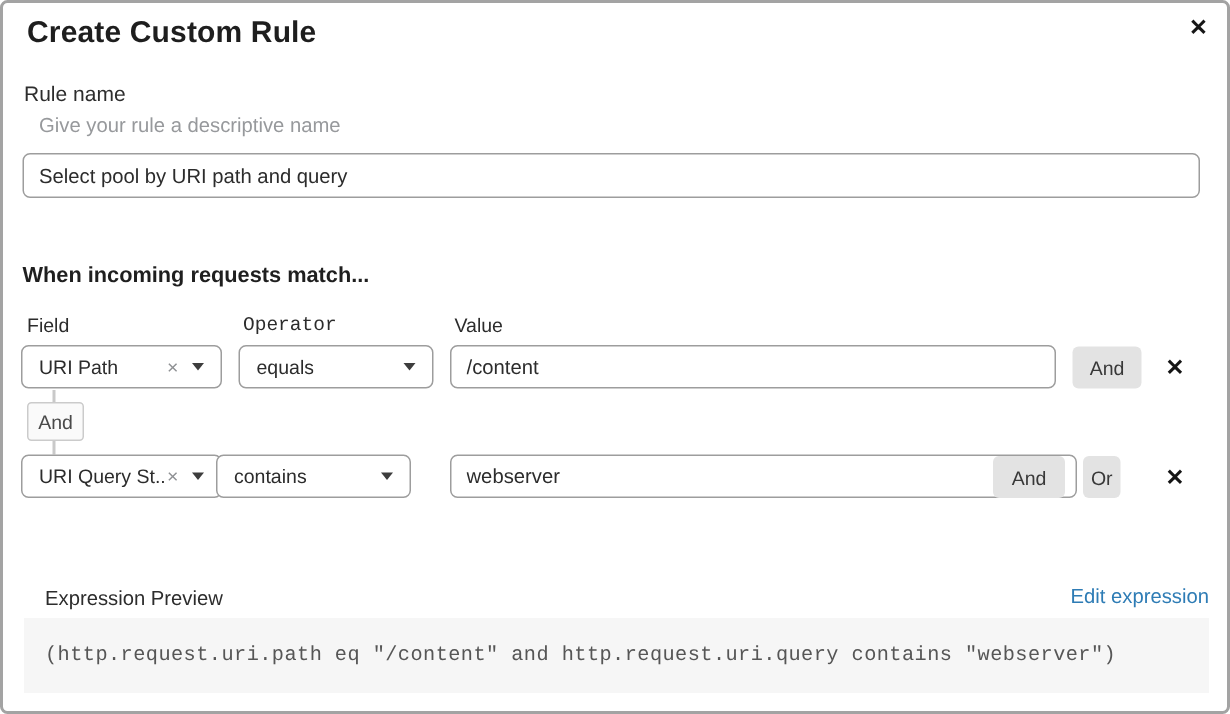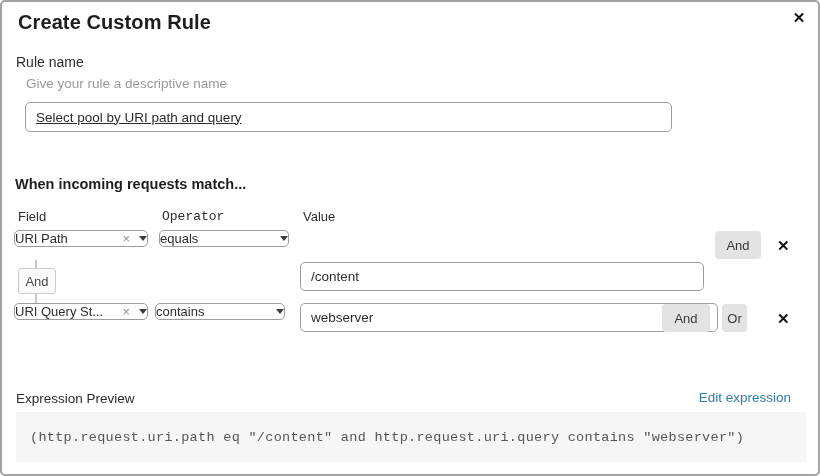--- a/index.html
+++ b/index.html
@@ -43,25 +43,25 @@
   }
 
   .match-heading {
     position: absolute; left: 13px; top: 174px;
     font-size: 14.5px; font-weight: 700; color: #1f1f1f;
   }
 
   .col-label { position: absolute; top: 207px; font-size: 13px; color: #2c2c2c; }
 
   .select {
-    position: absolute; height: 17px;
+    position: absolute; height: 29px;
     border: 1px solid #9d9d9d; border-radius: 5px;
     background: #fff;
     display: flex; align-items: center;
-    padding: 0 0;
+    padding: 0 11px;
     font-size: 13px; color: #2c2c2c;
     cursor: pointer;
   }
   .select .sel-text { white-space: nowrap; overflow: hidden; }
   .select .clear-x {
     margin-left: auto;
     font-size: 13px; color: #8f9194;
     padding-right: 9px;
     cursor: pointer;
   }
@@ -89,23 +89,23 @@
   .vline { position: absolute; left: 33px; width: 2px; background: #c9c9c9; }
   .and-badge {
     position: absolute; left: 16px; top: 266px;
     width: 38px; height: 26px;
     background: #fafafa; border: 1px solid #cbcbcb; border-radius: 3px;
     display: flex; align-items: center; justify-content: center;
     font-size: 13px; color: #4a4a4a;
     cursor: pointer;
   }
 
-  .expr-label { position: absolute; left: 14px; top: 389px; font-size: 13.5px; color: #2d2d2d; }
+  .expr-label { position: absolute; left: 28px; top: 389px; font-size: 13.5px; color: #2d2d2d; }
   .edit-link {
-    position: absolute; right: 27px; top: 388px;
+    position: absolute; right: 12px; top: 388px;
     font-size: 13.5px; color: #2e7cb5; cursor: pointer;
   }
   .code-block {
     position: absolute; left: 14px; top: 410px;
     width: 790px; height: 50px;
     background: #f6f6f6;
     display: flex; align-items: center;
     padding-left: 14px;
     font-family: "Liberation Mono", monospace;
     font-size: 13.5px; letter-spacing: 0.3px; color: #565656;
@@ -115,52 +115,52 @@
 </head>
 <body>
 
 <div class="modal">
 
   <div class="dialog-title">Create Custom Rule</div>
   <div class="close-x">✕</div>
 
   <div class="section-label" style="left:14px; top:52px;">Rule name</div>
   <div class="hint" style="left:24px; top:74px;">Give your rule a descriptive name</div>
-  <input class="text-input" style="left: 23px; top: 100px; width: 647px; text-decoration: underline;" type="text" value="Select pool by URI path and query">
+  <input class="text-input" style="left: 13px; top: 100px; width: 785px;" type="text" value="Select pool by URI path and query">
 
   <div class="match-heading">When incoming requests match...</div>
 
   <div class="col-label" style="left:16px;">Field</div>
   <div class="col-label" style="left:160px;font-family:Liberation Mono, monospace;">Operator</div>
   <div class="col-label" style="left:301px;">Value</div>
 
   <div class="select" style="left:12px; top:228px; width:134px;">
     <span class="sel-text">URI Path</span>
     <span class="clear-x">×</span>
     <span class="caret"></span>
   </div>
   <div class="select" style="left:157px; top:228px; width:130px;gap:28px;">
     <span class="sel-text">equals</span>
     <span class="spacer"></span>
     <span class="caret"></span>
   </div>
-  <input class="text-input" style="left: 298px; top: 228px; width: 404px; height: 29px; margin-top: 32px;" type="text" value="/content">
+  <input class="text-input" style="left: 298px; top: 228px; width: 404px; height: 29px;" type="text" value="/content">
   <button class="logic-btn" style="left:713px; top:229px; width:46px;">And</button>
   <div class="row-delete" style="left:775px; top:236px;">✕</div>
 
   <div class="vline" style="top:258px; height:8px;"></div>
   <div class="and-badge">And</div>
   <div class="vline" style="top:292px; height:9px;"></div>
 
   <div class="select" style="left:12px; top:301px; width:134px;">
     <span class="sel-text">URI Query St...</span>
     <span class="clear-x">×</span>
     <span class="caret"></span>
   </div>
-  <div class="select" style="left:153px; top:301px; width:130px;">
+  <div class="select" style="left:142px; top:301px; width:130px;">
     <span class="sel-text">contains</span>
     <span class="spacer"></span>
     <span class="caret"></span>
   </div>
   <input class="text-input" style="left: 298px; top: 301px; width: 418px; height: 29px;" type="text" value="webserver">
   <button class="logic-btn" style="left:660px; top:302px; width:48px;">And</button>
   <button class="logic-btn" style="left:720px; top:302px; width:25px;">Or</button>
   <div class="row-delete" style="left:775px; top:309px;">✕</div>
 
   <div class="expr-label">Expression Preview</div>

